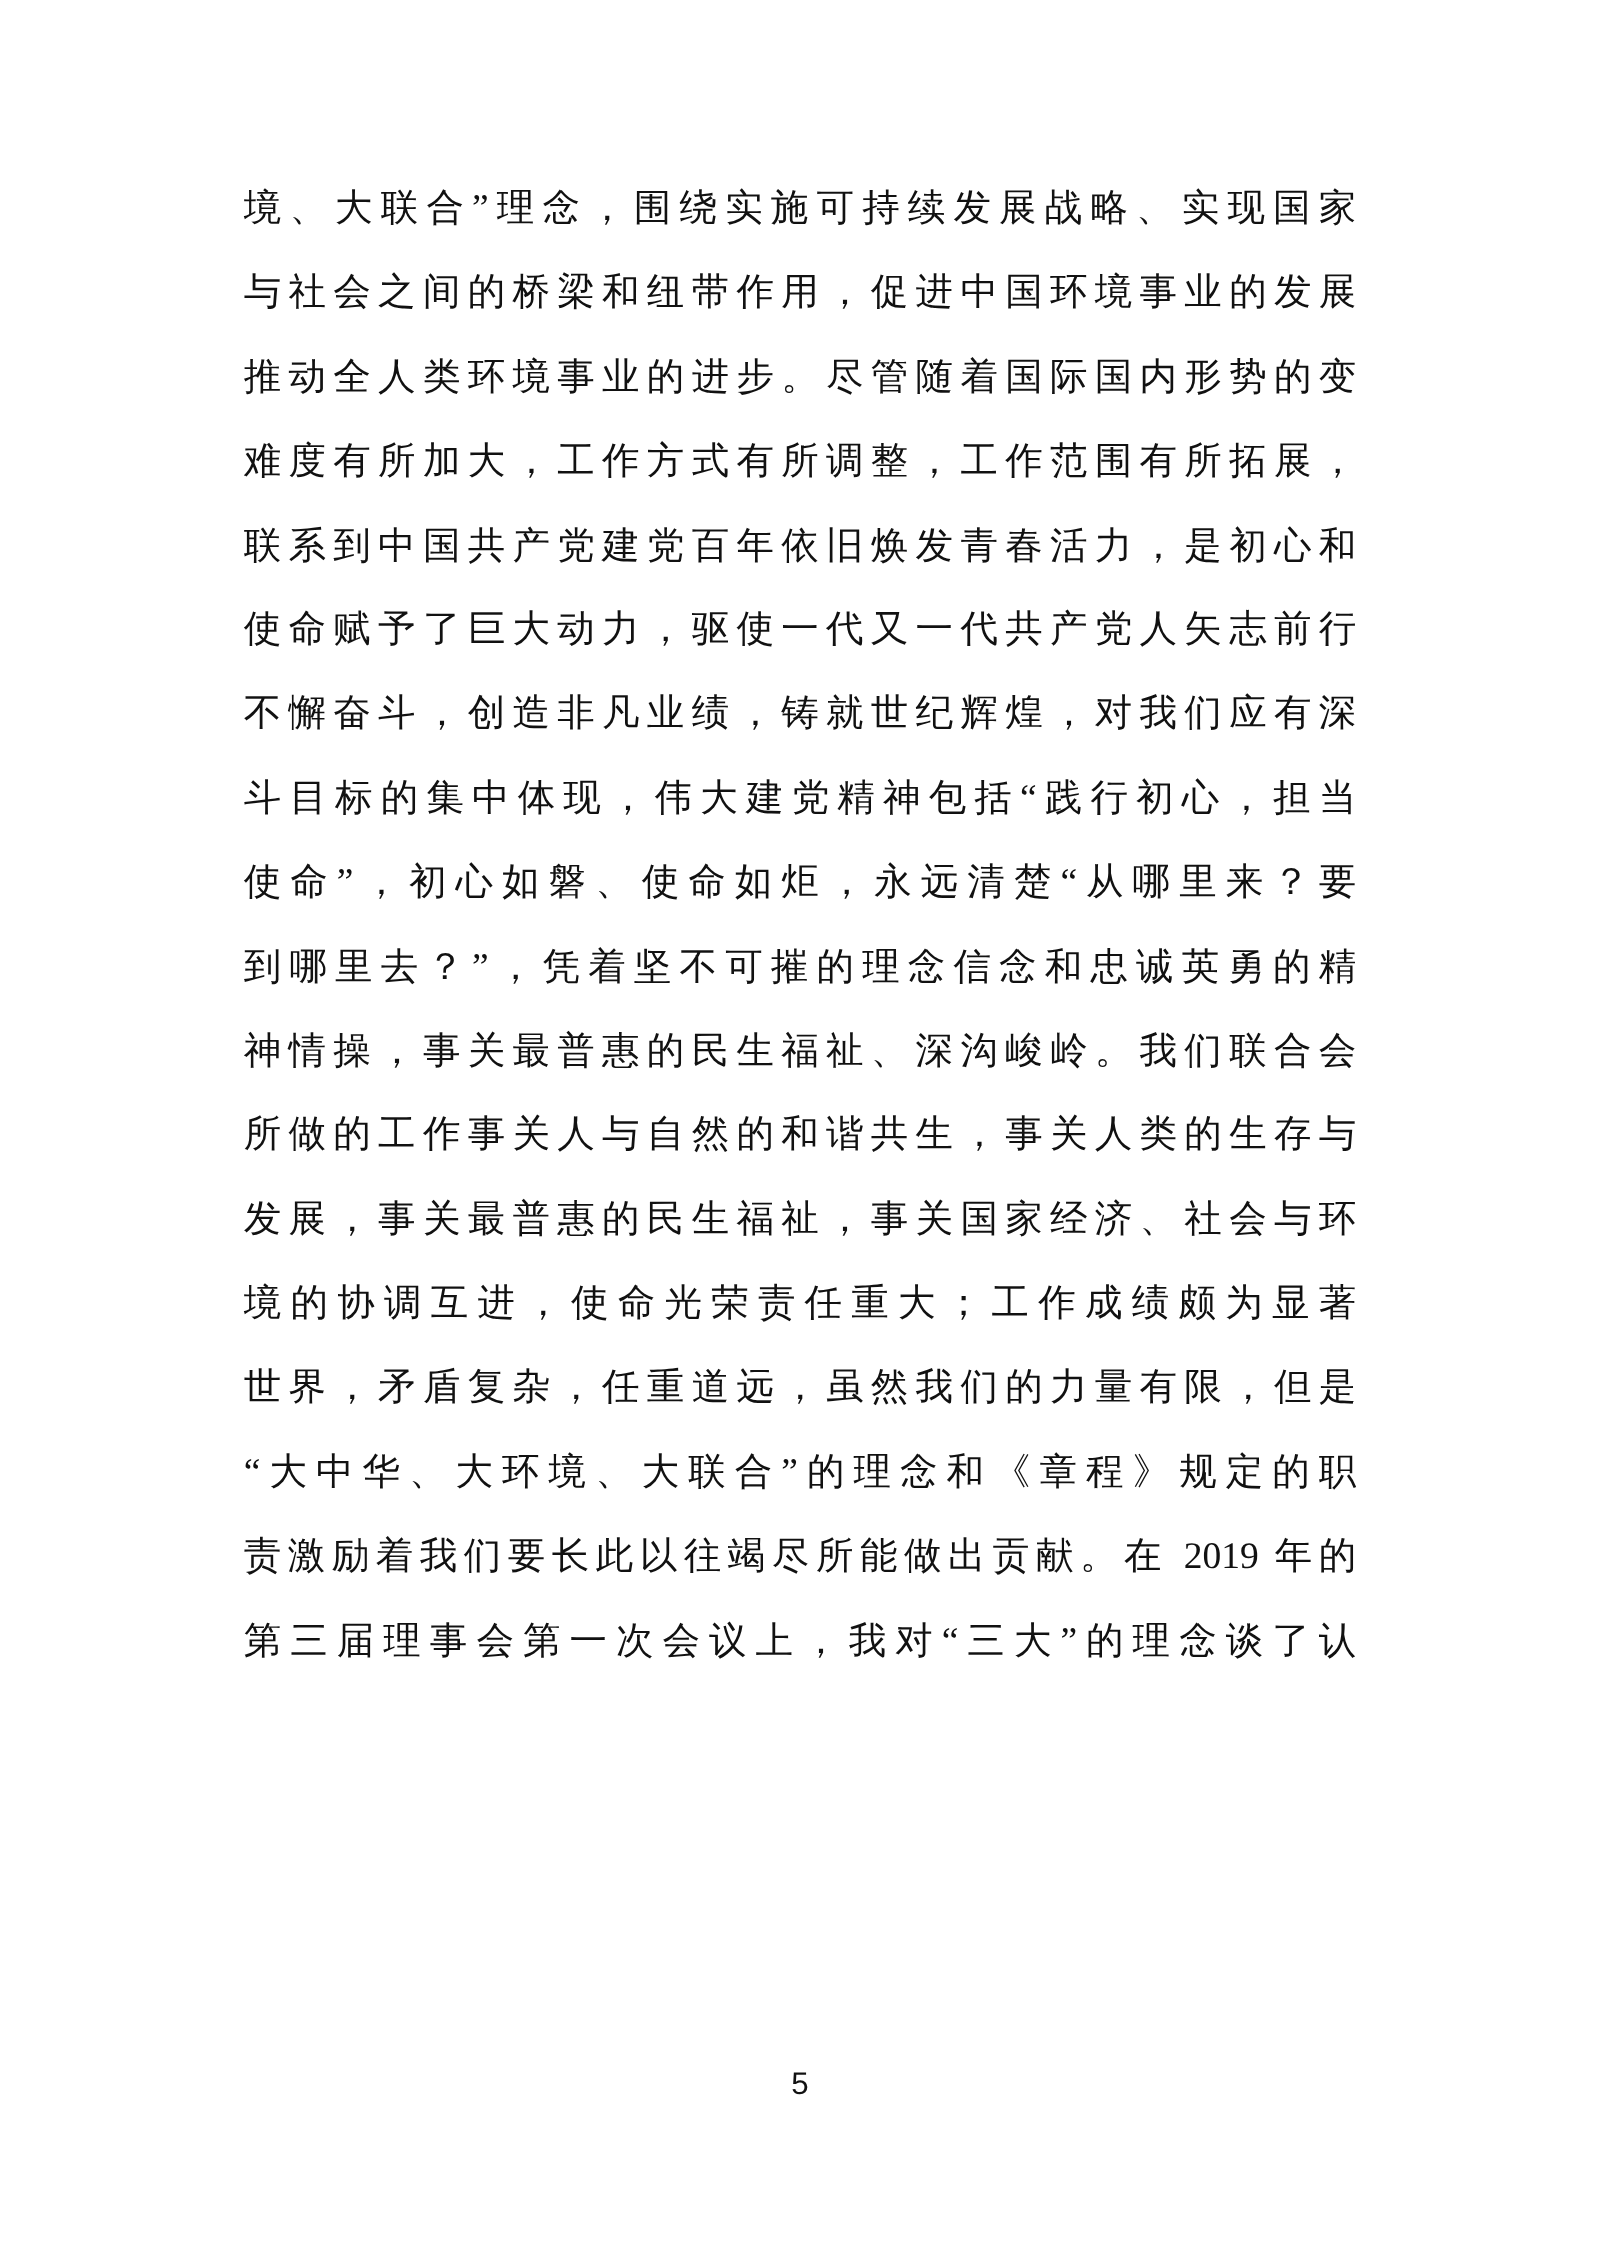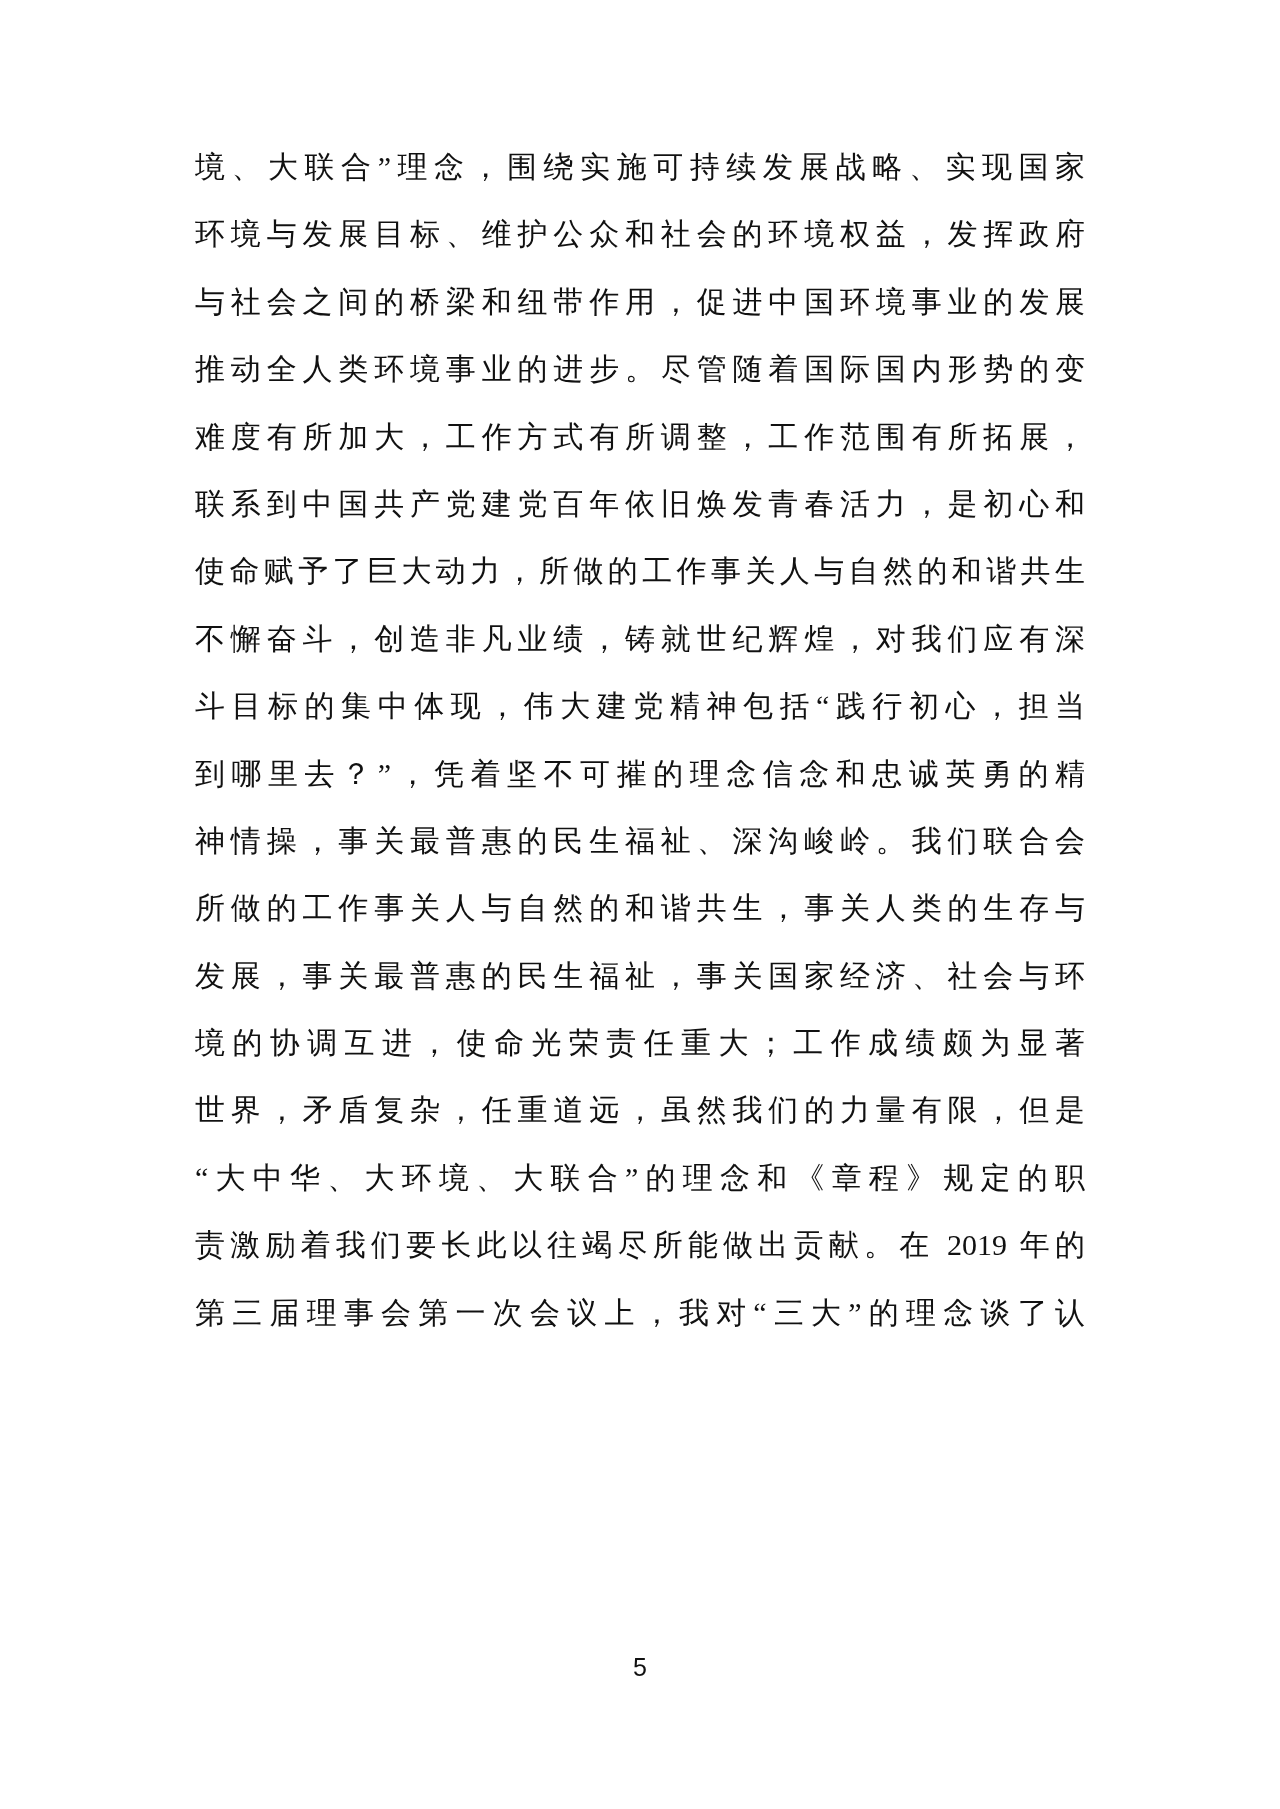--- a/index.html
+++ b/index.html
@@ -44,28 +44,28 @@
     font-family: "Liberation Sans", "DejaVu Sans", sans-serif;
     color: #111111;
   }
 </style>
 </head>
 <body>
 
 <div class="page">
   <div class="text-block">
       <div class="text-line">境、大联合”理念，围绕实施可持续发展战略、实现国家</div>
-      <div class="text-line">环境与发展目标、维护公众和社会的环境权益，发挥政府</div>
       <div class="text-line">与社会之间的桥梁和纽带作用，促进中国环境事业的发展</div>
       <div class="text-line">推动全人类环境事业的进步。尽管随着国际国内形势的变</div>
       <div class="text-line">难度有所加大，工作方式有所调整，工作范围有所拓展，</div>
       <div class="text-line">联系到中国共产党建党百年依旧焕发青春活力，是初心和</div>
-      <div class="text-line">使命赋予了巨大动力，所做的工作事关人与自然的和谐共生</div>
+      <div class="text-line">使命赋予了巨大动力，驱使一代又一代共产党人矢志前行</div>
       <div class="text-line">不懈奋斗，创造非凡业绩，铸就世纪辉煌，对我们应有深</div>
       <div class="text-line">斗目标的集中体现，伟大建党精神包括“践行初心，担当</div>
+      <div class="text-line">使命”，初心如磐、使命如炬，永远清楚“从哪里来？要</div>
       <div class="text-line">到哪里去？”，凭着坚不可摧的理念信念和忠诚英勇的精</div>
       <div class="text-line">神情操，事关最普惠的民生福祉、深沟峻岭。我们联合会</div>
       <div class="text-line">所做的工作事关人与自然的和谐共生，事关人类的生存与</div>
       <div class="text-line">发展，事关最普惠的民生福祉，事关国家经济、社会与环</div>
       <div class="text-line">境的协调互进，使命光荣责任重大；工作成绩颇为显著</div>
       <div class="text-line">世界，矛盾复杂，任重道远，虽然我们的力量有限，但是</div>
       <div class="text-line">“大中华、大环境、大联合”的理念和《章程》规定的职</div>
       <div class="text-line">责激励着我们要长此以往竭尽所能做出贡献。在 2019 年的</div>
       <div class="text-line">第三届理事会第一次会议上，我对“三大”的理念谈了认</div>
     </div>

